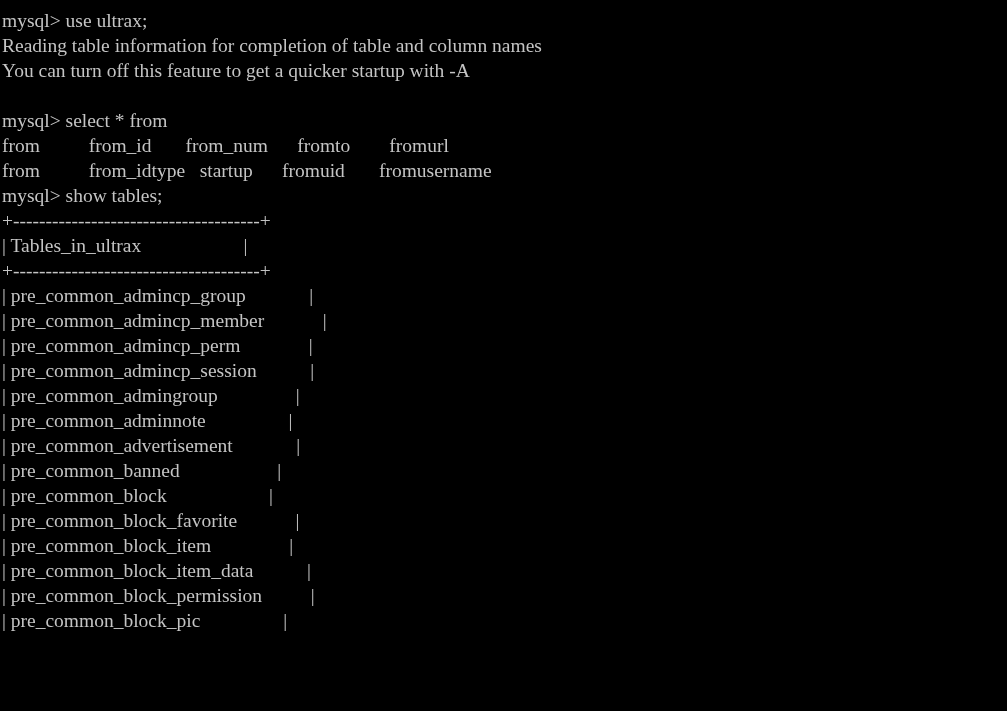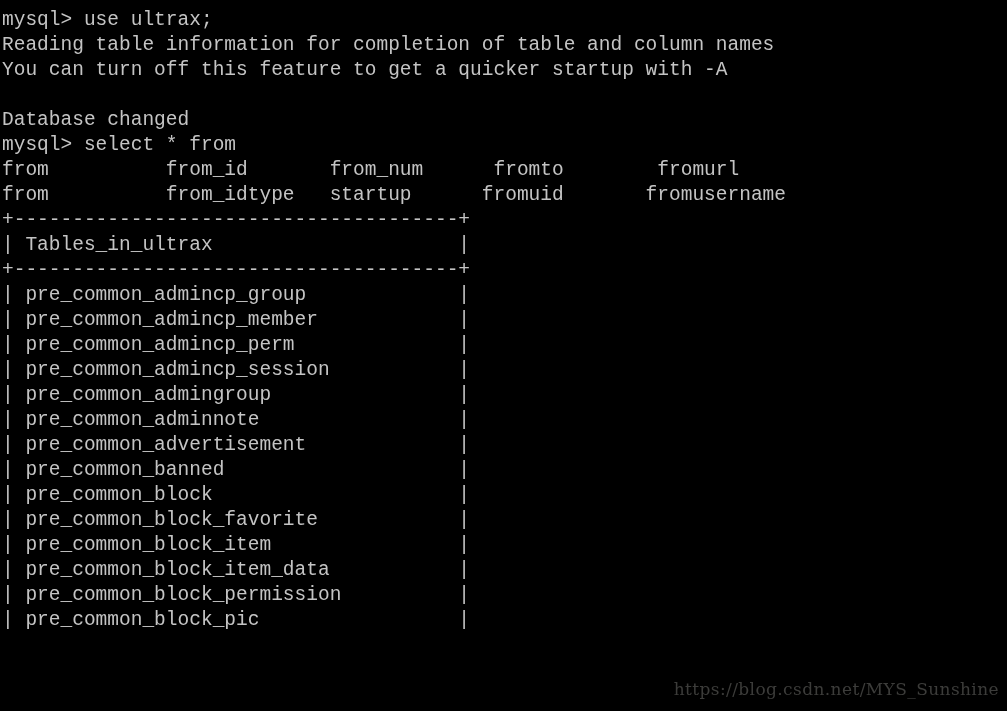--- a/index.html
+++ b/index.html
@@ -33,21 +33,21 @@
   }
 
   .line {
     display: block;
     height: 25px;
     line-height: 25px;
     font-size: 19.5px;
     letter-spacing: 0px;
     color: #c4c4c4;
     white-space: pre;
-    font-family: Liberation Mono, monospace;
+    font-family: Liberation Serif, serif;
   }
 
   .line.blank {
     color: transparent;
   }
 
   #watermark {
     position: absolute;
     right: 8px;
     top: 678px;
@@ -63,38 +63,37 @@
 </head>
 <body>
 
 <div id="terminal">
   <div id="screen">
 
     <span class="line">mysql&gt; use ultrax;</span>
     <span class="line">Reading table information for completion of table and column names</span>
     <span class="line">You can turn off this feature to get a quicker startup with -A</span>
     <span class="line blank"></span>
-    <span class="line">Database changed</span>
     <span class="line">mysql&gt; select * from</span>
     <span class="line">from          from_id       from_num      fromto        fromurl</span>
     <span class="line">from          from_idtype   startup      fromuid       fromusername</span>
+    <span class="line">mysql&gt; show tables;</span>
     <span class="line">+--------------------------------------+</span>
     <span class="line">| Tables_in_ultrax                     |</span>
     <span class="line">+--------------------------------------+</span>
     <span class="line">| pre_common_admincp_group             |</span>
     <span class="line">| pre_common_admincp_member            |</span>
     <span class="line">| pre_common_admincp_perm              |</span>
     <span class="line">| pre_common_admincp_session           |</span>
     <span class="line">| pre_common_admingroup                |</span>
     <span class="line">| pre_common_adminnote                 |</span>
     <span class="line">| pre_common_advertisement             |</span>
     <span class="line">| pre_common_banned                    |</span>
     <span class="line">| pre_common_block                     |</span>
     <span class="line">| pre_common_block_favorite            |</span>
     <span class="line">| pre_common_block_item                |</span>
     <span class="line">| pre_common_block_item_data           |</span>
     <span class="line">| pre_common_block_permission          |</span>
     <span class="line">| pre_common_block_pic                 |</span>
 
   </div>
 
-  <div id="watermark">https://blog.csdn.net/MYS_Sunshine</div>
 </div>
 
 </body></html>

